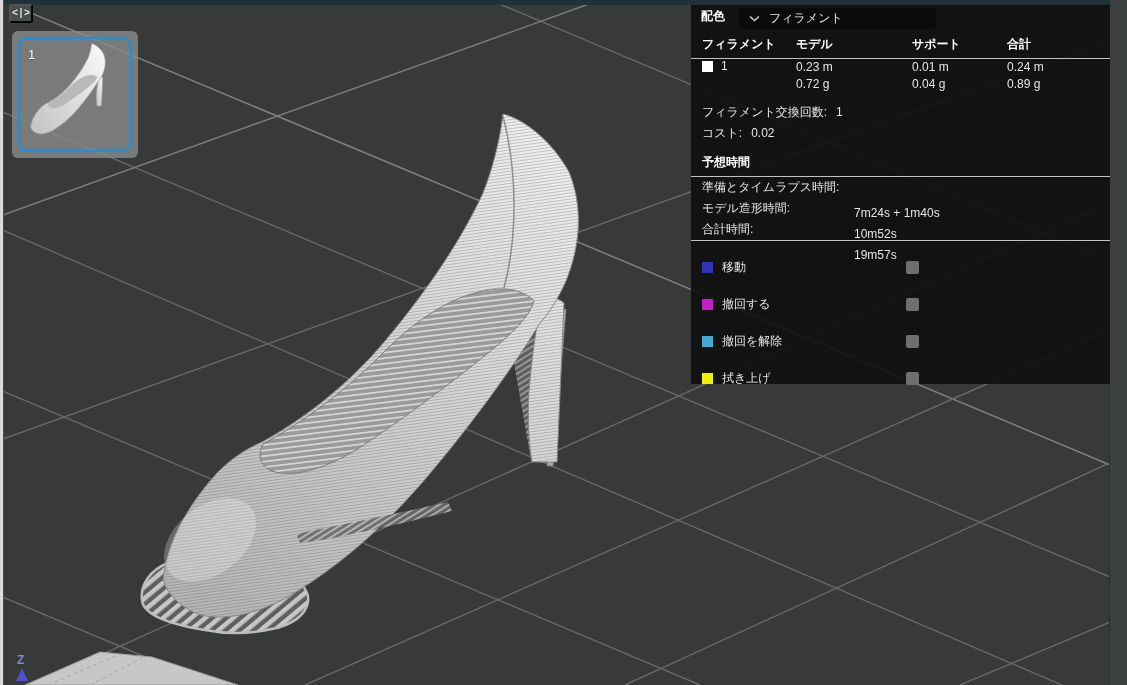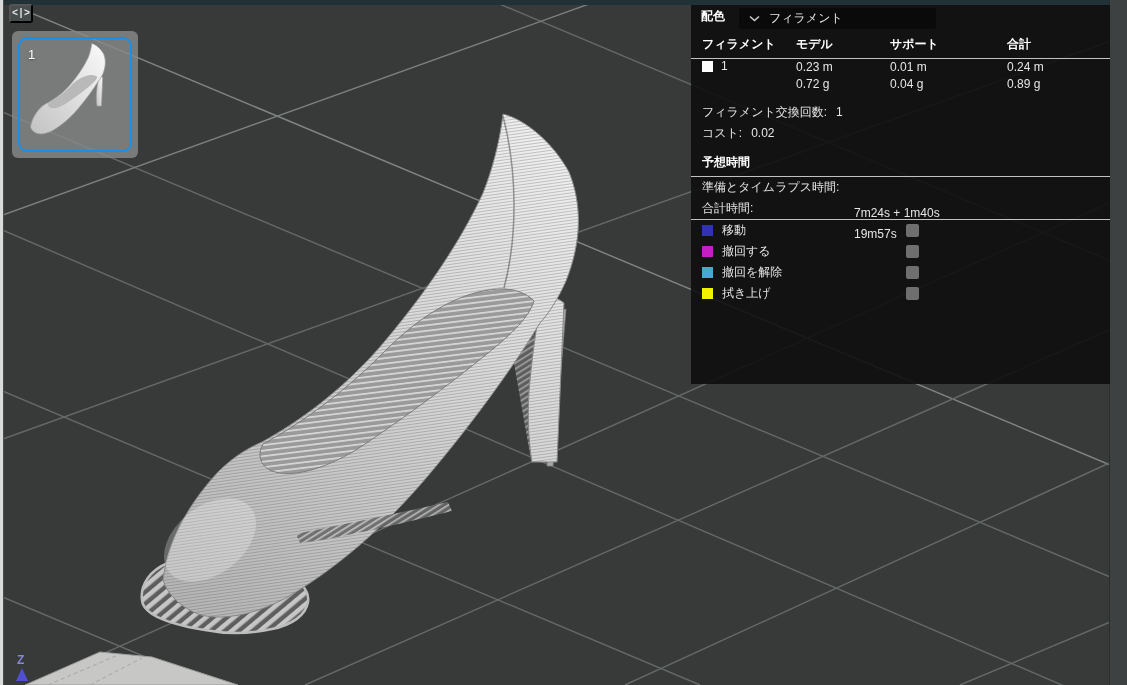--- a/index.html
+++ b/index.html
@@ -42,35 +42,35 @@
     padding:8px 14px 5px 11px;}
   .panel-title{font-weight:bold;font-size:13px;color:#fff;}
   .collapse-btn{cursor:pointer;display:flex;align-items:center;}
   .row-color{display:flex;align-items:flex-start;padding:3px 0 7px 10px;}
   .color-label{font-weight:bold;margin-right:14px;color:#fff;}
   .select{width:187px;height:21px;background:#0a0a0a;border-radius:3px;
     display:flex;align-items:center;padding-left:10px;gap:9px;color:#e8e8e8;cursor:pointer;}
   .sep{height:1px;background:#c2c2c2;}
   .tbl-head{position:relative;height:19px;font-weight:bold;color:#fff;margin-bottom:3px;}
   .tbl-head span,.tbl-row>div{position:absolute;top:0;}
-  .c1{left:11px}.c2{left:105px}.c3{left:199px}.c4{left:316px}
+  .c1{left:11px}.c2{left:105px}.c3{left:221px}.c4{left:316px}
   .tbl-row{position:relative;height:39px;padding-top:5px;}
   .cell2{line-height:17px;}
   .fil-id{display:flex;align-items:center;gap:8px;}
   .swatch{width:11px;height:11px;display:inline-block;}
   .stat-line{padding:1px 0 2px 11px;height:18px;}
   .stat-line .val{margin-left:9px;}
   .section-title{font-weight:bold;color:#fff;padding:9px 0 5px 11px;}
   .time-row{position:relative;height:21px;}
   .time-row .lbl{position:absolute;left:11px;top:2px;}
   .time-row .val{position:absolute;left:163px;top:2px;margin-top:27px;}
   .opt-head{position:relative;height:21px;font-weight:bold;color:#fff;margin-top:5px;}
   .opt-head .oh1{position:absolute;left:11px;}
   .opt-head .oh2{position:absolute;left:213px;}
-  .opt-row{position:relative;height:21px;display:flex;align-items:center;padding-left:11px;}
+  .opt-row{position:relative;height:21px;display:flex;align-items:center;padding-left:11px;margin-top:16px;}
   .opt-row .opt-label{margin-left:9px;}
   .checkbox{position:absolute;left:215px;width:13px;height:13px;background:#6f6f6f;
     border-radius:2px;cursor:pointer;}
 </style>
 </head>
 <body>
 
 <div class="viewport">
 
   <svg class="scene" width="1127" height="685" viewBox="0 0 1127 685">
@@ -245,20 +245,24 @@
     </div>
 
     <div class="section-title">予想時間</div>
     <div class="sep"></div>
 
     <div class="time-row">
       <span class="lbl">準備とタイムラプス時間:</span>
       <span class="val">7m24s + 1m40s</span>
     </div>
     <div class="time-row">
+      <span class="lbl">モデル造形時間:</span>
+      <span class="val">10m52s</span>
+    </div>
+    <div class="time-row">
       <span class="lbl">合計時間:</span>
       <span class="val">19m57s</span>
     </div>
 
     <div class="sep"></div>
 
     <div class="opt-row">
       <span class="swatch" style="background-color: rgb(50, 50, 180);"></span>
       <span class="opt-label">移動</span>
       <span class="checkbox"></span>

